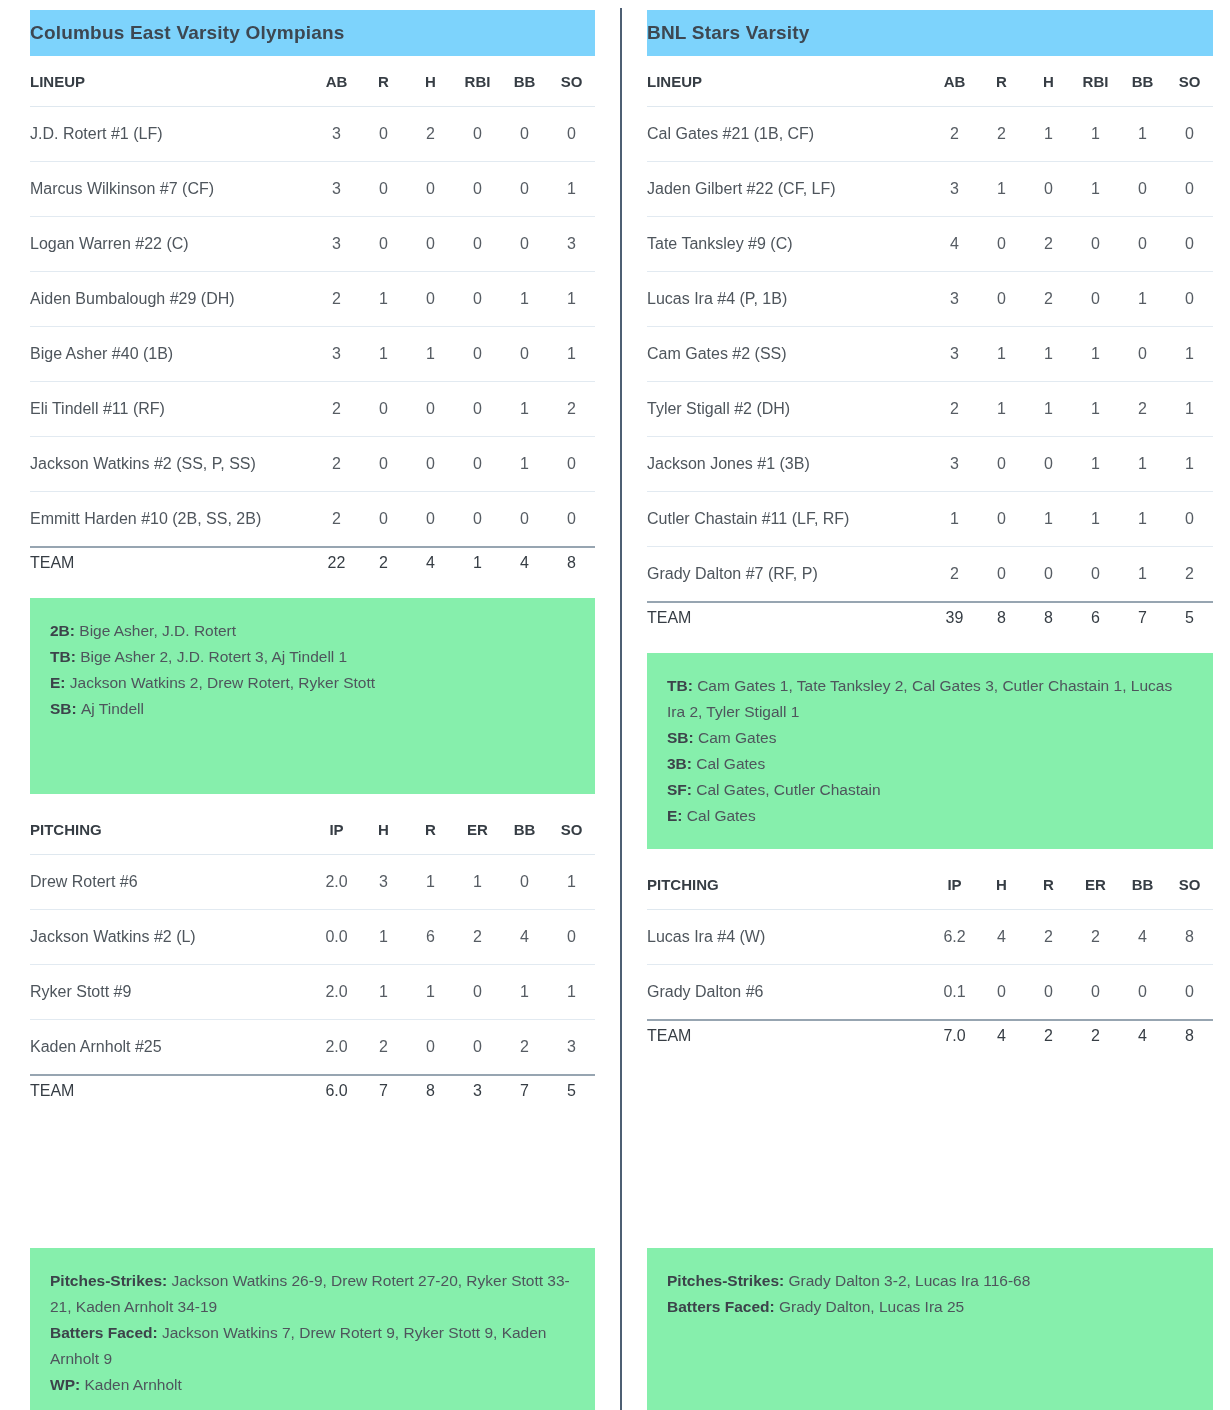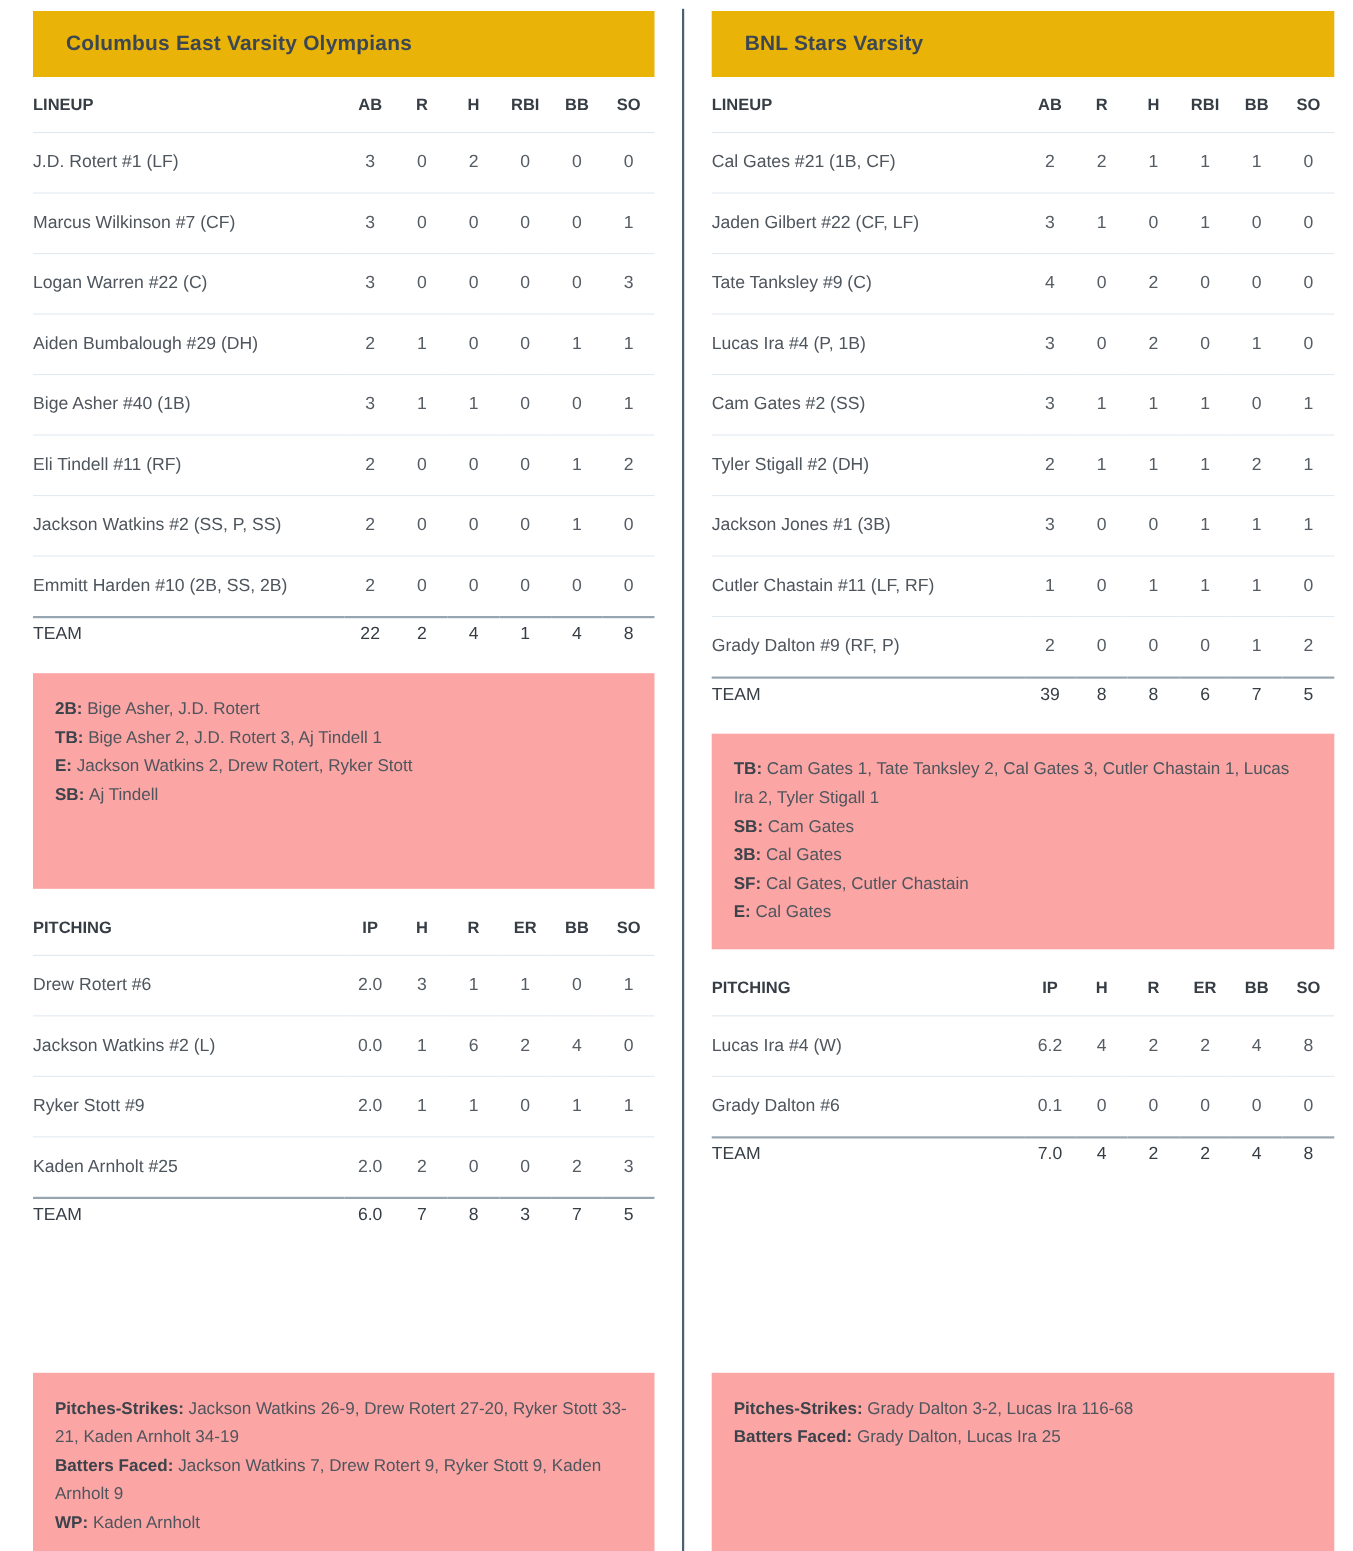--- a/index.html
+++ b/index.html
@@ -8,22 +8,22 @@
     font-family:"Liberation Sans","DejaVu Sans",sans-serif;
     -webkit-font-smoothing:antialiased;
   }
   .page{position:relative;display:flex;width:1230px;height:1410px;background:#fff;}
   .column-divider{position:absolute;left:620px;top:8px;bottom:0;width:2px;background:#4d5f73;}
   .col{box-sizing:border-box;position:relative;}
   .col.left{width:622px;padding:10px 27px 0 30px;}
   .col.right{width:608px;padding:10px 17px 0 25px;}
 
   .team-bar{
-    background:#eab308;height:60px;display:flex;align-items:center;
-    padding-left:30px;box-sizing:border-box;
+    background:#7dd3fc;height:46px;display:flex;align-items:center;
+    box-sizing:border-box;
   }
   .team-bar h2{
     margin:0;font-size:19px;font-weight:700;color:#3d4751;letter-spacing:.2px;
   }
 
   table{width:100%;border-collapse:collapse;table-layout:fixed;}
   th.name,td.name{text-align:left;overflow:hidden;white-space:nowrap;}
   th.num,td.num{width:47px;text-align:center;}
   thead th{
     font-size:15px;font-weight:700;color:#363d44;
@@ -35,21 +35,21 @@
     border-bottom:1px solid #e2eaf1;
   }
   tbody td.num{color:#565c63;}
   tbody tr:last-child td{border-bottom:none;}
   tfoot td{
     font-size:16px;font-weight:400;color:#363d44;line-height:22px;
     padding:4px 0;border-top:2px solid #97a5b1;
   }
 
   .notes{
-    box-sizing:border-box;background:#fca5a5;margin-top:20px;
+    box-sizing:border-box;background:#86efac;margin-top:20px;
     padding:20px;min-height:196px;
     font-size:15.5px;line-height:26px;color:#4e555c;overflow:hidden;
   }
   .note-label{font-weight:700;color:#3c434a;}
 
   .bottom{position:absolute;top:1248px;bottom:0;margin-top:0;min-height:0;}
   .col.left .bottom{left:30px;right:27px;}
   .col.right .bottom{left:25px;right:17px;}
 </style>
 </head>
@@ -319,21 +319,21 @@
           <tr>
             <td class="name">Cutler Chastain #11 (LF, RF)</td>
             <td class="num">1</td>
             <td class="num">0</td>
             <td class="num">1</td>
             <td class="num">1</td>
             <td class="num">1</td>
             <td class="num">0</td>
           </tr>
           <tr>
-            <td class="name">Grady Dalton #9 (RF, P)</td>
+            <td class="name">Grady Dalton #7 (RF, P)</td>
             <td class="num">2</td>
             <td class="num">0</td>
             <td class="num">0</td>
             <td class="num">0</td>
             <td class="num">1</td>
             <td class="num">2</td>
           </tr>
         </tbody>
         <tfoot>
           <tr>

